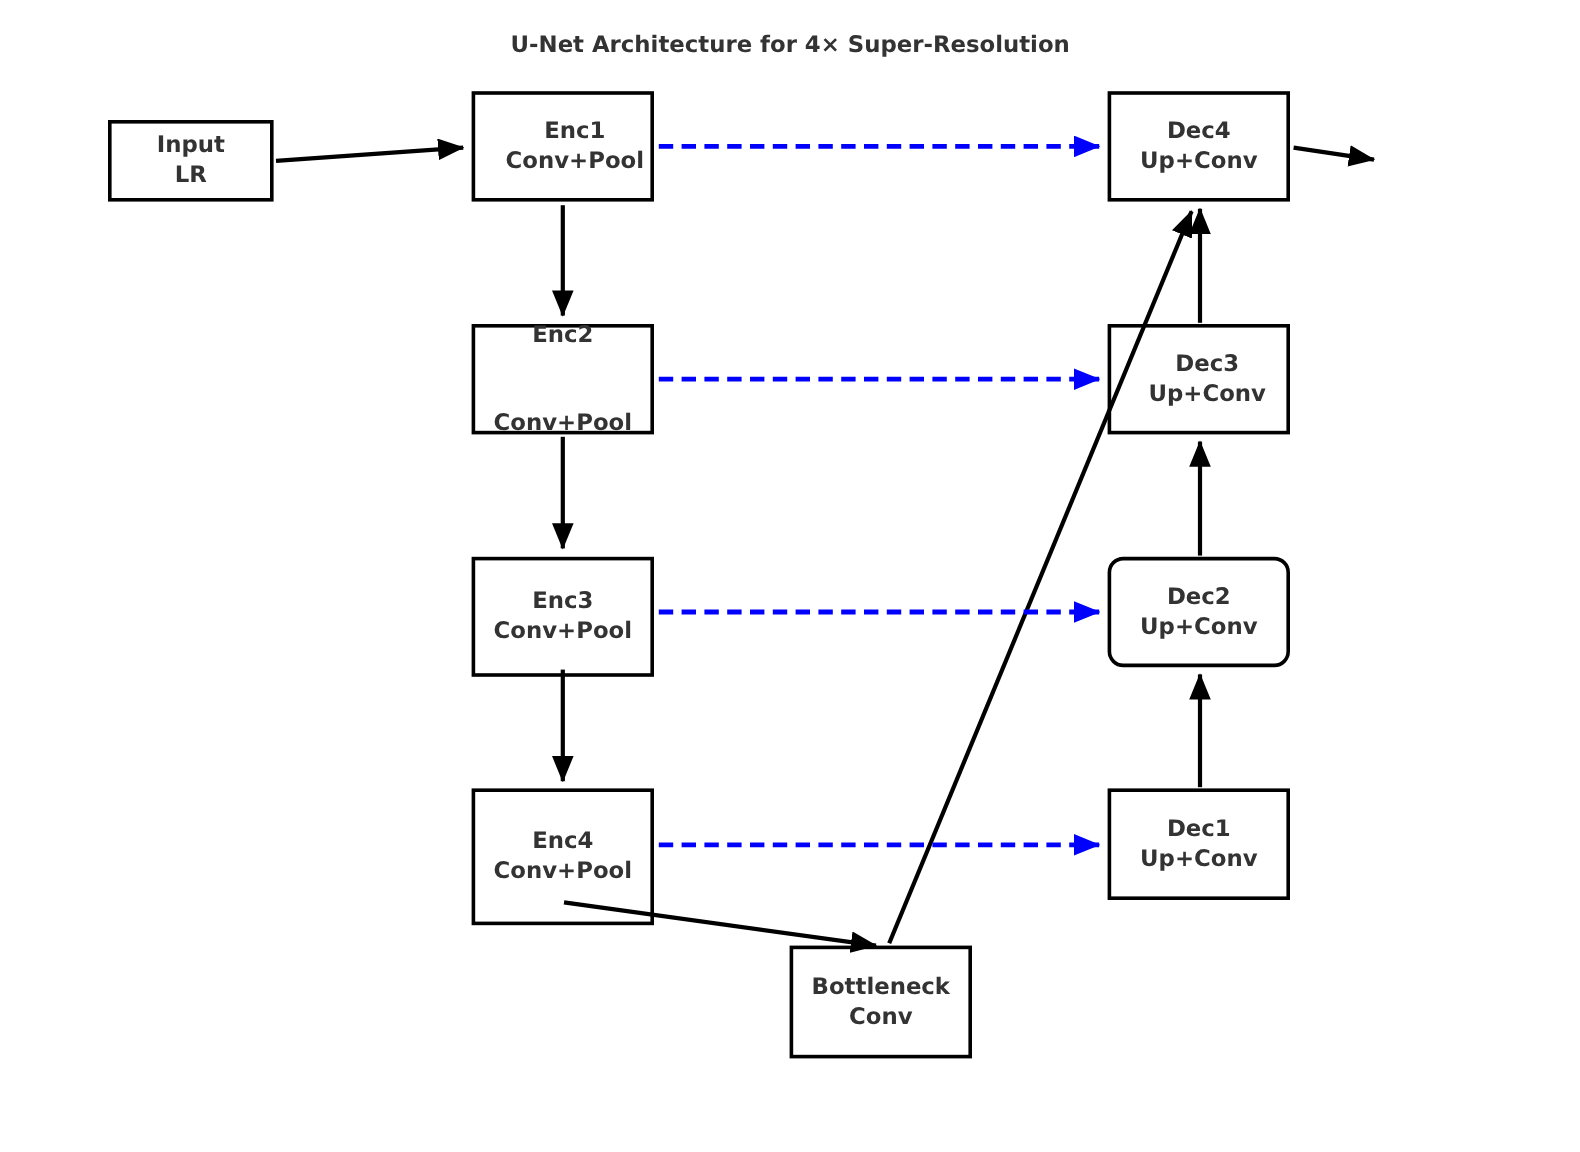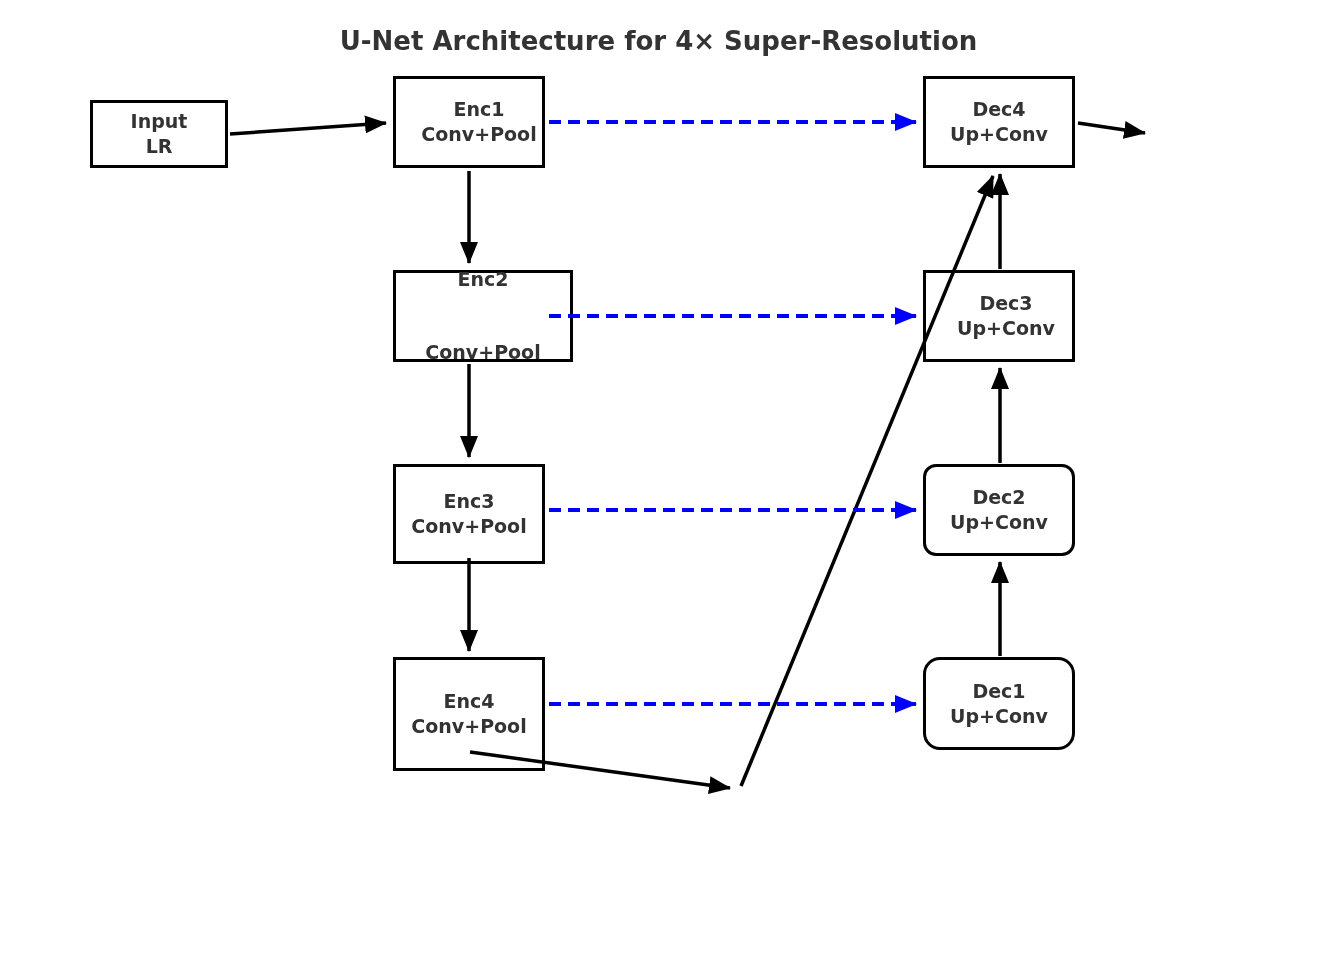--- a/index.html
+++ b/index.html
@@ -10,21 +10,21 @@
     background: #ffffff;
     font-family: "DejaVu Sans", "Liberation Sans", sans-serif;
     overflow: hidden;
   }
   #title {
     position: absolute;
     top: 26px;
     left: 0;
     width: 100%;
     text-align: center;
-    font-size: 26px;
+    font-size: 19px;
     font-weight: bold;
     color: #333333;
   }
   .node {
     position: absolute;
     box-sizing: border-box;
     background: #ffffff;
     border: 3.5px solid #000000;
     display: flex;
     flex-direction: column;
@@ -57,37 +57,41 @@
   <div class="node" style="left:90px;  top:100px; width:138px; height:68px;">
     <span>Input</span>
     <span>LR</span>
   </div>
 
   <div class="node" style="left:393px; top:76px;  width:152px; height:92px;padding-left:20px;">
     <span>Enc1</span>
     <span>Conv+Pool</span>
   </div>
 
-  <div class="node" style="left:393px; top:270px; width:180px; height:92px;gap:48px;">
+  <div class="node" style="left:393px; top:270px; width:152px; height:92px;gap:48px;">
     <span>Enc2</span>
     <span>Conv+Pool</span>
   </div>
 
   <div class="node" style="left:393px; top:464px; width:152px; height:100px;">
     <span>Enc3</span>
     <span>Conv+Pool</span>
   </div>
 
   <div class="node" style="left:393px; top:657px; width:152px; height:114px;">
     <span>Enc4</span>
     <span>Conv+Pool</span>
   </div>
 
+  <div class="node" style="left:658px; top:788px; width:152px; height:94px;">
+    <span>Bottleneck</span>
+    <span>Conv</span>
+  </div>
 
-  <div class="node" style="left:923px; top:657px; width:152px; height:93px;border-radius:17px;">
+  <div class="node" style="left:923px; top:657px; width:152px; height:93px;">
     <span>Dec1</span>
     <span>Up+Conv</span>
   </div>
 
   <div class="node" style="left:923px; top:464px; width:152px; height:92px;border-radius:13px;">
     <span>Dec2</span>
     <span>Up+Conv</span>
   </div>
 
   <div class="node" style="left:923px; top:270px; width:152px; height:92px;padding-left:14px;">

